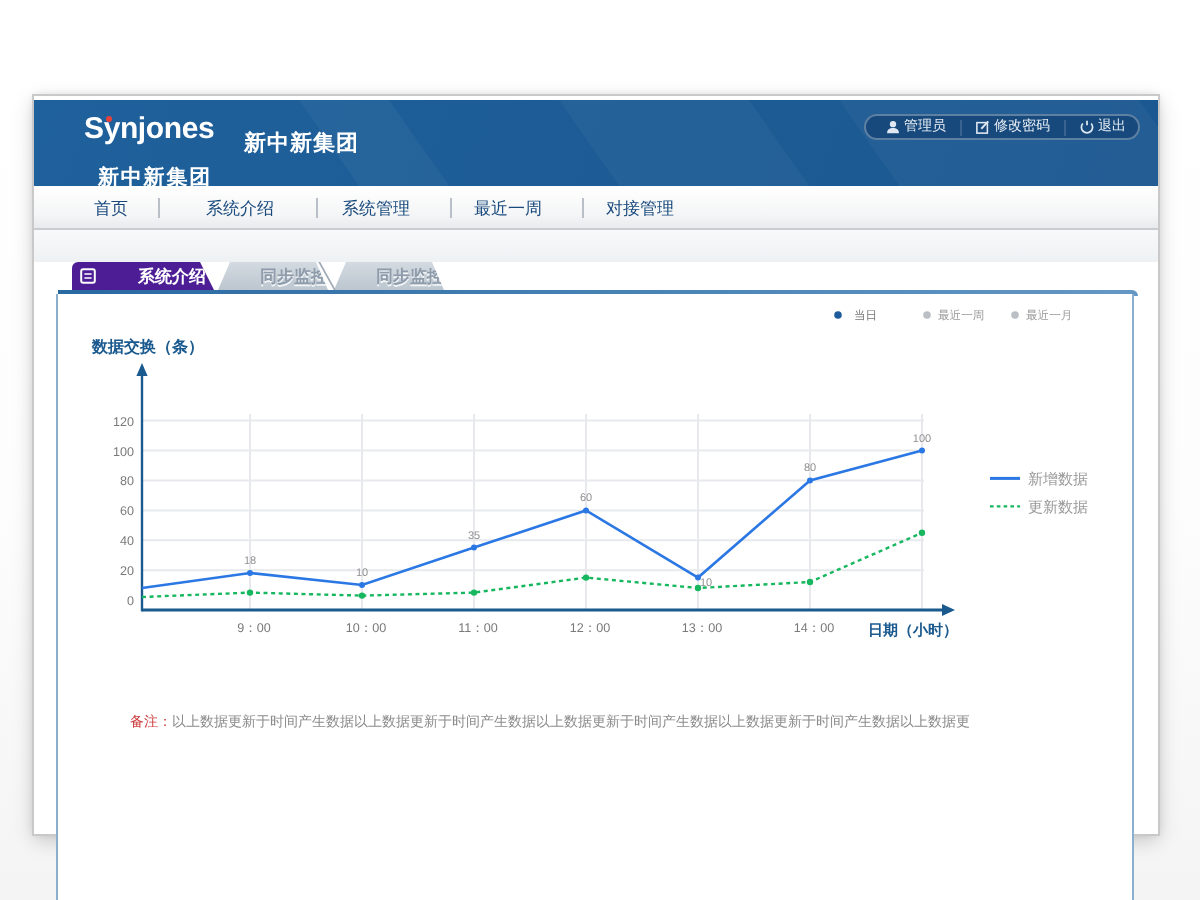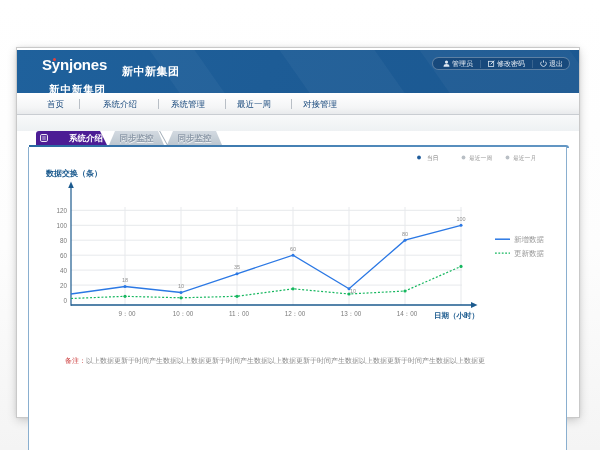--- a/index.html
+++ b/index.html
@@ -43,21 +43,21 @@
 #gap { height:16px; background:linear-gradient(180deg,#f8f9fa,#eef1f3); }
 #tabs { position:relative; height:14px; margin:0 0 0 19px; }
 .tab { position:absolute; top:0; height:14px; color:#fff; font-size:8.5px; font-weight:bold; line-height:14px; }
 .tab1 {
   left:0px; width:71px; background:#4c1d95; border-radius:3px 0 0 0;
   padding-left:33px;
   clip-path:polygon(0 0, 64px 0, 71px 14px, 0 14px);
 }
 .tab2, .tab3 {
   background:linear-gradient(180deg,#d3dae1,#bcc6cf); color:#8e9baa; text-shadow:0 1px 0 rgba(255,255,255,0.8);
-  width:55px; text-align:center;
+  width:55px; text-align:right;
   clip-path:polygon(6px 0, 49px 0, 55px 14px, 0px 14px);
 }
 .tab2 { left:73px; }
 .tab3 { left:131px; }
 #tabline { height:2.5px; background:linear-gradient(90deg,#2969a1,#4c86b8 60%,#6497c4); margin:0 10.5px 0 11.5px; border-radius:0 3px 0 0; }
 #box svg { display:block; }
 #box {
   position:absolute; left:11px; top:99px; width:539px; height:310px;
   border:1px solid #8aafcf; border-top:0; background:#fff;
 }

